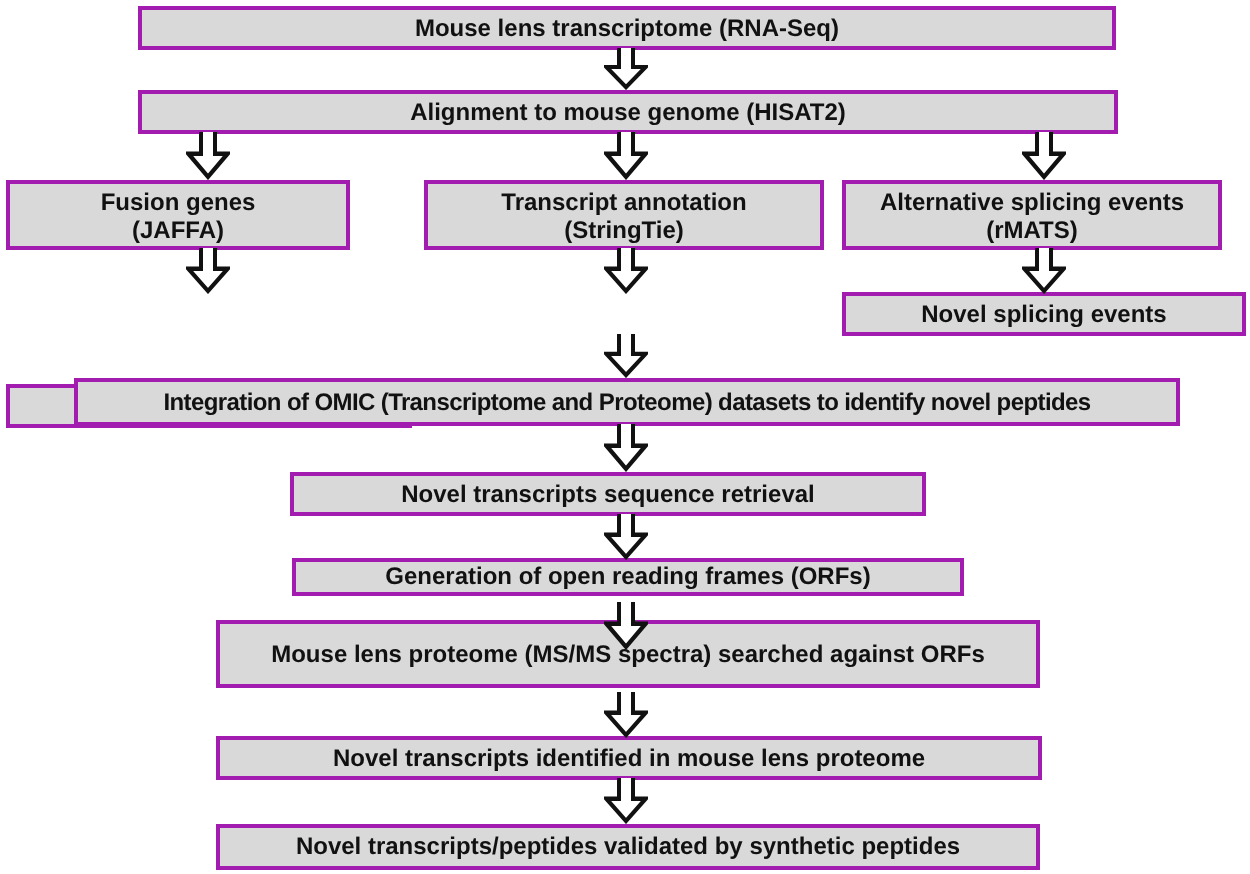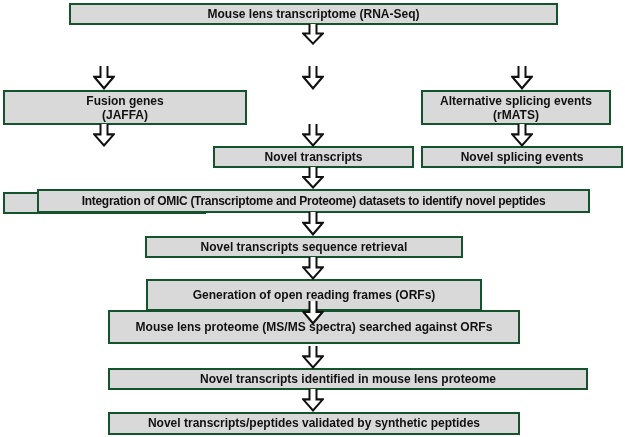--- a/index.html
+++ b/index.html
@@ -12,21 +12,21 @@
     position: relative;
     width: 625px;
     height: 437px;
     background: #ffffff;
     overflow: hidden;
   }
   .box {
     position: absolute;
     box-sizing: border-box;
     background: #d9d9d9;
-    border: 2px solid #14532d;
+    border: 2px solid #a21caf;
     color: #111111;
     font-weight: 700;
     font-size: 12px;
     line-height: 13px;
     display: flex;
     align-items: center;
     justify-content: center;
     text-align: center;
     white-space: nowrap;
   }
@@ -42,51 +42,55 @@
     width: 22px;
   }
   .arrow svg {
     display: block;
     width: 100%;
     height: 100%;
   }
   
   #bx-transcriptome     { left: 69px;  top: 3px;   width: 489px; height: 22px; }
   #bx-alignment         { left: 69px;  top: 45px;  width: 490px; height: 22px; }
-  #bx-fusion-genes      { left: 3px;   top: 90px;  width: 244px; height: 35px; }
+  #bx-fusion-genes      { left: 3px;   top: 90px;  width: 172px; height: 35px; }
   #bx-transcript-annot  { left: 212px; top: 90px;  width: 200px; height: 35px; }
   #bx-alt-splicing      { left: 421px; top: 90px;  width: 190px; height: 35px; }
   #bx-novel-fusion      { left: 3px;   top: 146px; width: 203px; height: 22px; margin-top: 46px; }
   #bx-novel-transcripts { left: 213px; top: 146px; width: 201px; height: 22px; }
   #bx-novel-splicing    { left: 421px; top: 146px; width: 202px; height: 22px; }
   #bx-integration       { left: 37px;  top: 189px; width: 553px; height: 24px; }
   #bx-retrieval         { left: 145px; top: 236px; width: 318px; height: 22px; }
-  #bx-orfs              { left: 146px; top: 279px; width: 336px; height: 32px; }
+  #bx-orfs              { left: 146px; top: 279px; width: 336px; height: 19px; }
   #bx-proteome-search   { left: 108px; top: 310px; width: 412px; height: 34px; }
-  #bx-identified        { left: 108px; top: 368px; width: 480px; height: 22px; }
+  #bx-identified        { left: 108px; top: 368px; width: 413px; height: 22px; }
   #bx-validated         { left: 108px; top: 412px; width: 412px; height: 23px; }
 </style>
 </head>
 <body>
 
 <div class="canvas">
 
   <div class="box" id="bx-transcriptome">Mouse lens transcriptome (RNA-Seq)</div>
+  <div class="box" id="bx-alignment">Alignment to mouse genome (HISAT2)</div>
 
   <div class="box two" id="bx-fusion-genes">
     <span>Fusion genes</span>
     <span>(JAFFA)</span>
+  </div>
+  <div class="box two" id="bx-transcript-annot">
+    <span>Transcript annotation</span>
+    <span>(StringTie)</span>
   </div>
   <div class="box two" id="bx-alt-splicing">
     <span>Alternative splicing events</span>
     <span>(rMATS)</span>
   </div>
 
   <div class="box" id="bx-novel-fusion">Novel fusion genes</div>
-  <div class="box" id="bx-novel-transcripts">Novel transcripts</div>
   <div class="box" id="bx-novel-splicing">Novel splicing events</div>
 
   <div class="box tight" id="bx-integration">Integration of OMIC (Transcriptome and Proteome) datasets to identify novel peptides</div>
   <div class="box" id="bx-retrieval">Novel transcripts sequence retrieval</div>
   <div class="box" id="bx-orfs">Generation of open reading frames (ORFs)</div>
   <div class="box" id="bx-proteome-search">Mouse lens proteome (MS/MS spectra) searched against ORFs</div>
   <div class="box" id="bx-identified">Novel transcripts identified in mouse lens proteome</div>
   <div class="box" id="bx-validated">Novel transcripts/peptides validated by synthetic peptides</div>
 
   <div class="arrow" style="left:302px;top:24px;height:21px">

